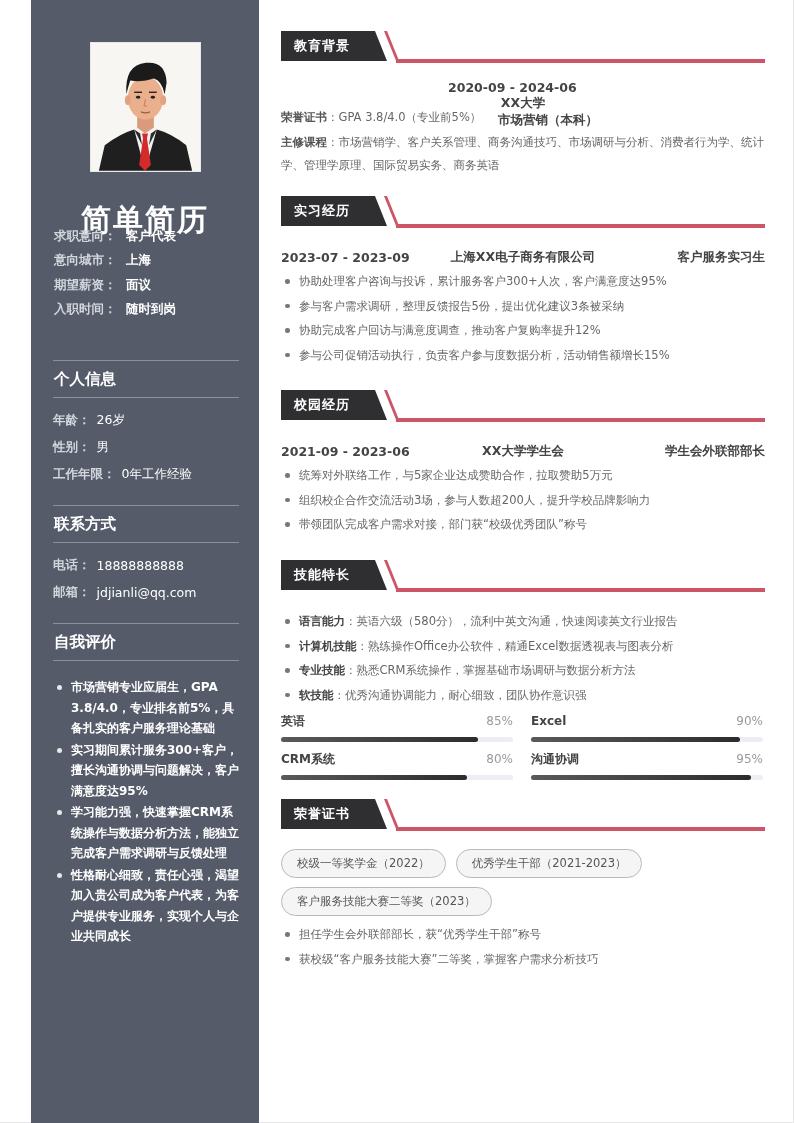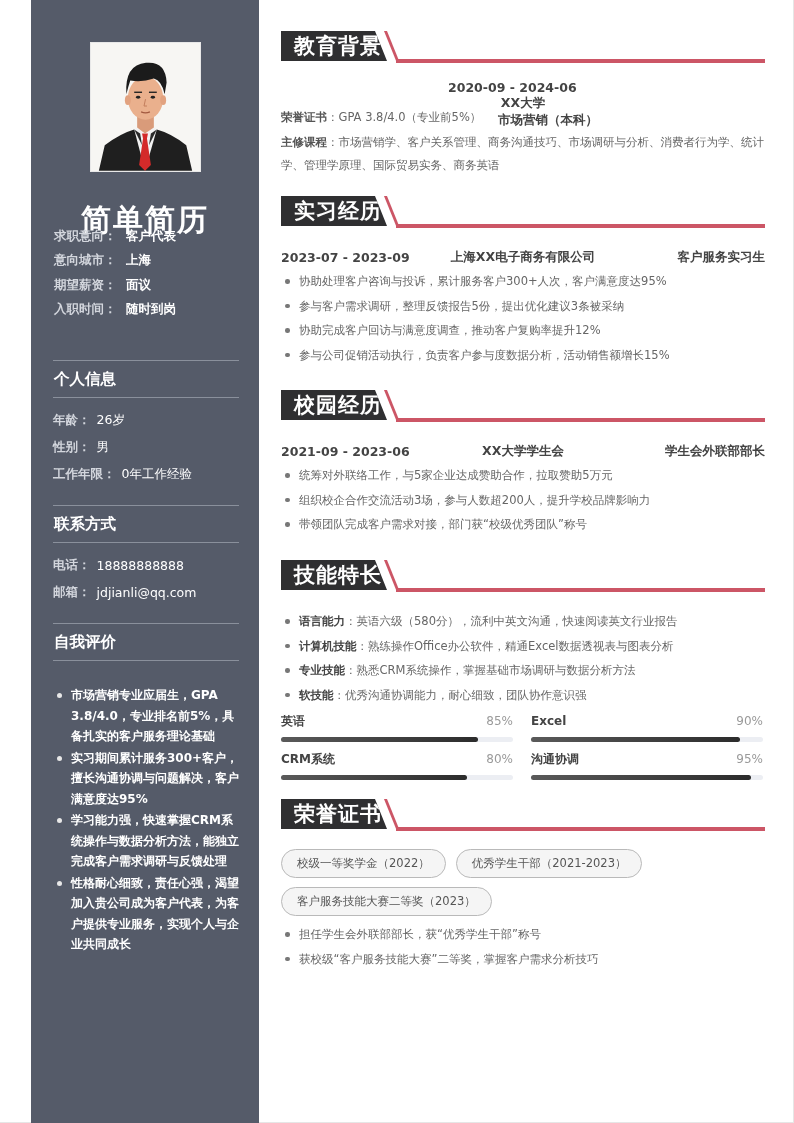--- a/index.html
+++ b/index.html
@@ -18,30 +18,30 @@
   .intent .k { color: #d3d6dd; width: 72px; }
   .intent .v { color: #ffffff; }
 
   .side-sec { position: absolute; left: 22px; width: 186px; }
   .side-sec .hr { height: 1px; background: #8a909c; }
   .side-sec .title { font-size: 15.5px; font-weight: bold; color: #fff; height: 36px; line-height: 36px; padding-left: 1px; }
   .info .row { display: flex; align-items: center; height: 27px; font-size: 12.5px; }
   .info .k { color: #d3d6dd; font-weight: bold; }
   .info .v { color: #fff; margin-left: 6px; }
 
-  .eval ul { list-style: none; margin-top: 24px; }
+  .eval ul { list-style: none; margin-top: 16px; }
   .eval li { position: relative; padding-left: 18px; font-size: 12px; line-height: 20.5px; color: #fff; font-weight: bold; margin-bottom: 1px; }
   .eval li::before { content: ""; position: absolute; left: 4px; top: 8px; width: 5px; height: 5px; border-radius: 50%; background: #e8e8e8; }
 
   
   .main { position: absolute; left: 281px; top: 0; width: 484px; }
   .sec { position: absolute; left: 0; width: 484px; }
   .sec-head { position: relative; height: 32px; }
   .sec-head .tab { position: absolute; left: 0; top: 0; height: 30px; width: 106px; background: #2f2f31; clip-path: polygon(0 0, 94px 0, 106px 30px, 0 30px); }
-  .sec-head .tab span { position: absolute; left: 13px; top: 0; line-height: 30px; font-size: 21px; font-weight: bold; color: #fff; letter-spacing: 1px; }
+  .sec-head .tab span { position: absolute; left: 13px; top: 0; line-height: 30px; font-size: 13px; font-weight: bold; color: #fff; letter-spacing: 1px; }
   .sec-head .slash { position: absolute; left: 103px; top: 0; width: 3px; height: 32px; background: #cc5666; transform: skewX(22deg); transform-origin: top left; }
   .sec-head .line { position: absolute; left: 115px; right: 0; top: 28px; height: 4px; background: #cc5666; }
 
   .entry-head { display: flex; justify-content: space-between; align-items: center; font-size: 12.5px; font-weight: bold; color: #444; height: 24px; }
   .entry-head .c2 { text-align: center; flex: 1; }
   .entry-head .c1 { width: 150px; }
   .entry-head .c3 { width: 150px; text-align: right; }
   .line-txt { font-size: 11.5px; line-height: 23px; color: #666; }
   .line-txt b { color: #555; }
   .bul { list-style: none; }

